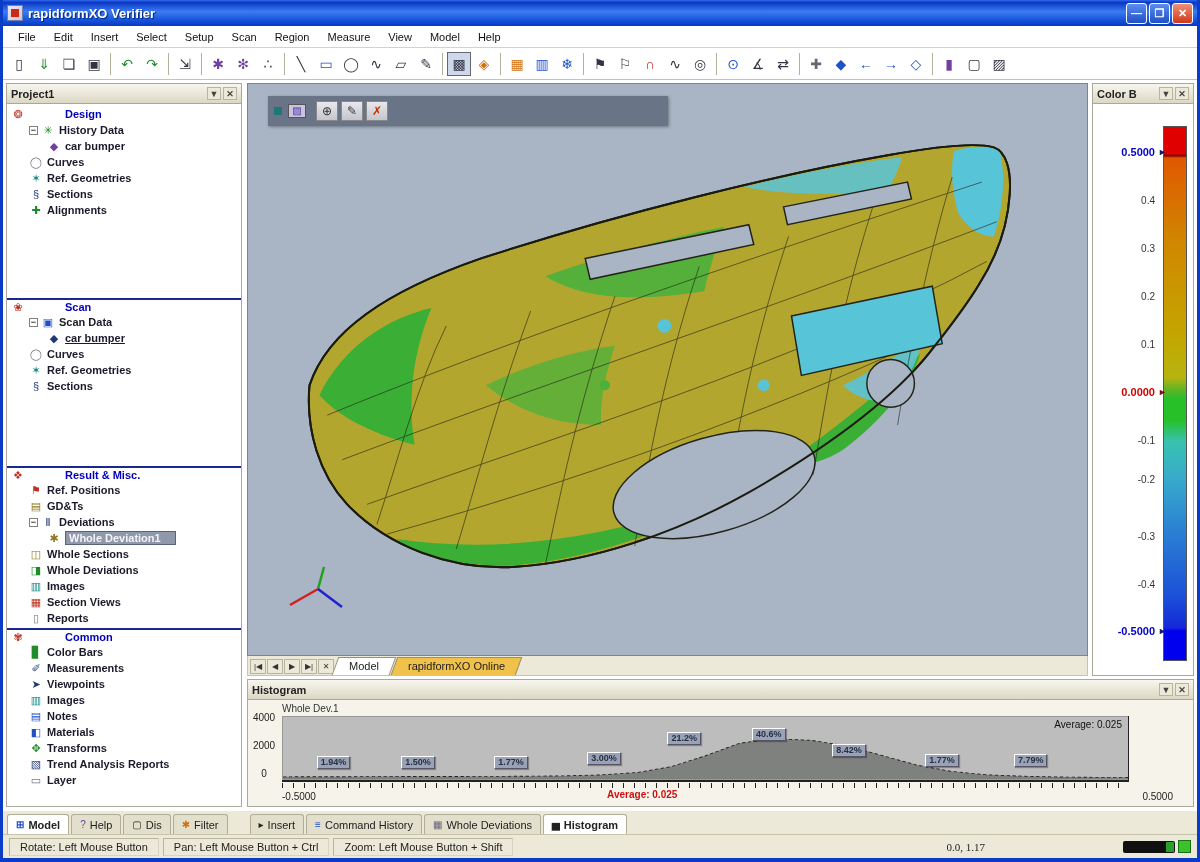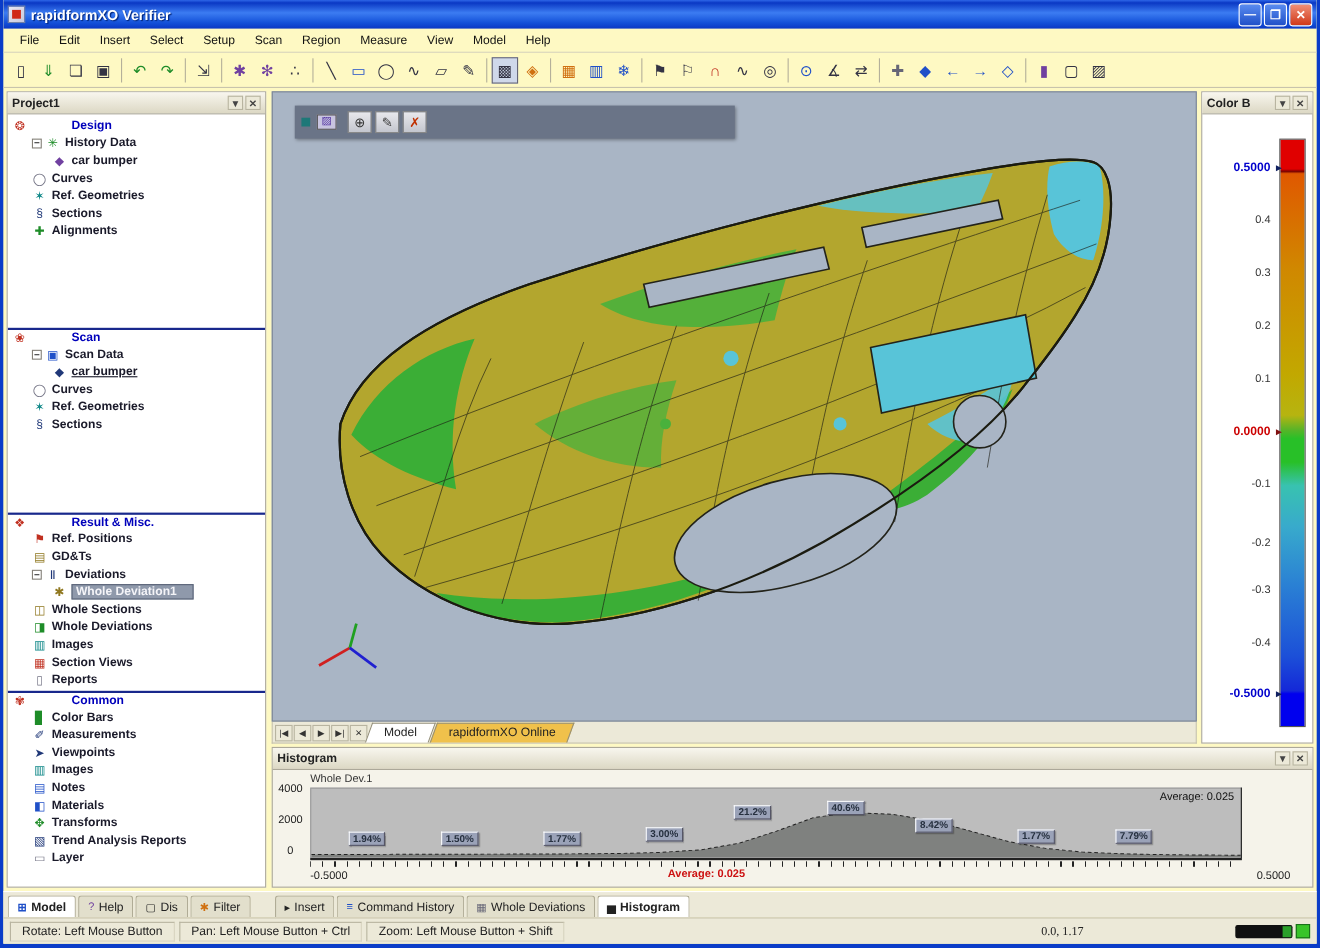--- a/index.html
+++ b/index.html
@@ -1,17 +1,17 @@
 <!DOCTYPE html>
 <html><head>
 <meta charset="utf-8">
 <style>
   html,body{margin:0;padding:0;background:#555;}
   *{box-sizing:border-box;font-family:"Liberation Sans",sans-serif;}
-  .window{position:relative;width:1200px;height:862px;background:#fef9c3;
+  .window{position:relative;width:1200px;height:862px;background:#ffffff;
     border-left:3px solid #0a3cc8;border-right:3px solid #0a3cc8;border-bottom:4px solid #0a3cc8;
     display:flex;flex-direction:column;overflow:hidden;}
   
   .titlebar{height:26px;display:flex;align-items:center;padding:0 4px;
     background:linear-gradient(180deg,#2e66e8 0%,#0a38c4 10%,#3c7cf2 45%,#1350d8 80%,#0a38c4 100%);}
   .app-ico{width:16px;height:16px;margin-right:5px;background:linear-gradient(135deg,#e8e8f4 0%,#c8c8dc 100%);
     border:1px solid #7080a8;position:relative;}
   .app-ico::after{content:"";position:absolute;left:3px;top:3px;width:8px;height:8px;background:#d02818;}
   .title{color:#fff;font-weight:bold;font-size:13px;text-shadow:1px 1px 1px #00247a;flex:1;}
   .winbtns{display:flex;gap:2px;}
@@ -451,21 +451,21 @@
             <div class="cbar"></div>
             <span class="cblab cbmaj cb-blue" style="top:42px">0.5000</span>
             <span class="cbarrow" style="top:43px">►</span>
             <span class="cblab" style="top:91px">0.4</span>
             <span class="cblab" style="top:139px">0.3</span>
             <span class="cblab" style="top:187px">0.2</span>
             <span class="cblab" style="top:235px">0.1</span>
             <span class="cblab cbmaj cb-red" style="top:282px">0.0000</span>
             <span class="cbarrow red" style="top:283px">►</span>
             <span class="cblab" style="top:331px">-0.1</span>
-            <span class="cblab" style="top:384px">-0.2</span>
+            <span class="cblab" style="top:370px">-0.2</span>
             <span class="cblab" style="top:427px">-0.3</span>
             <span class="cblab" style="top:475px">-0.4</span>
             <span class="cblab cbmaj cb-blue" style="top:521px">-0.5000</span>
             <span class="cbarrow" style="top:522px">►</span>
           </div>
         </div>
       </div>
 
       <div class="histpanel">
         <div class="panel-head">

